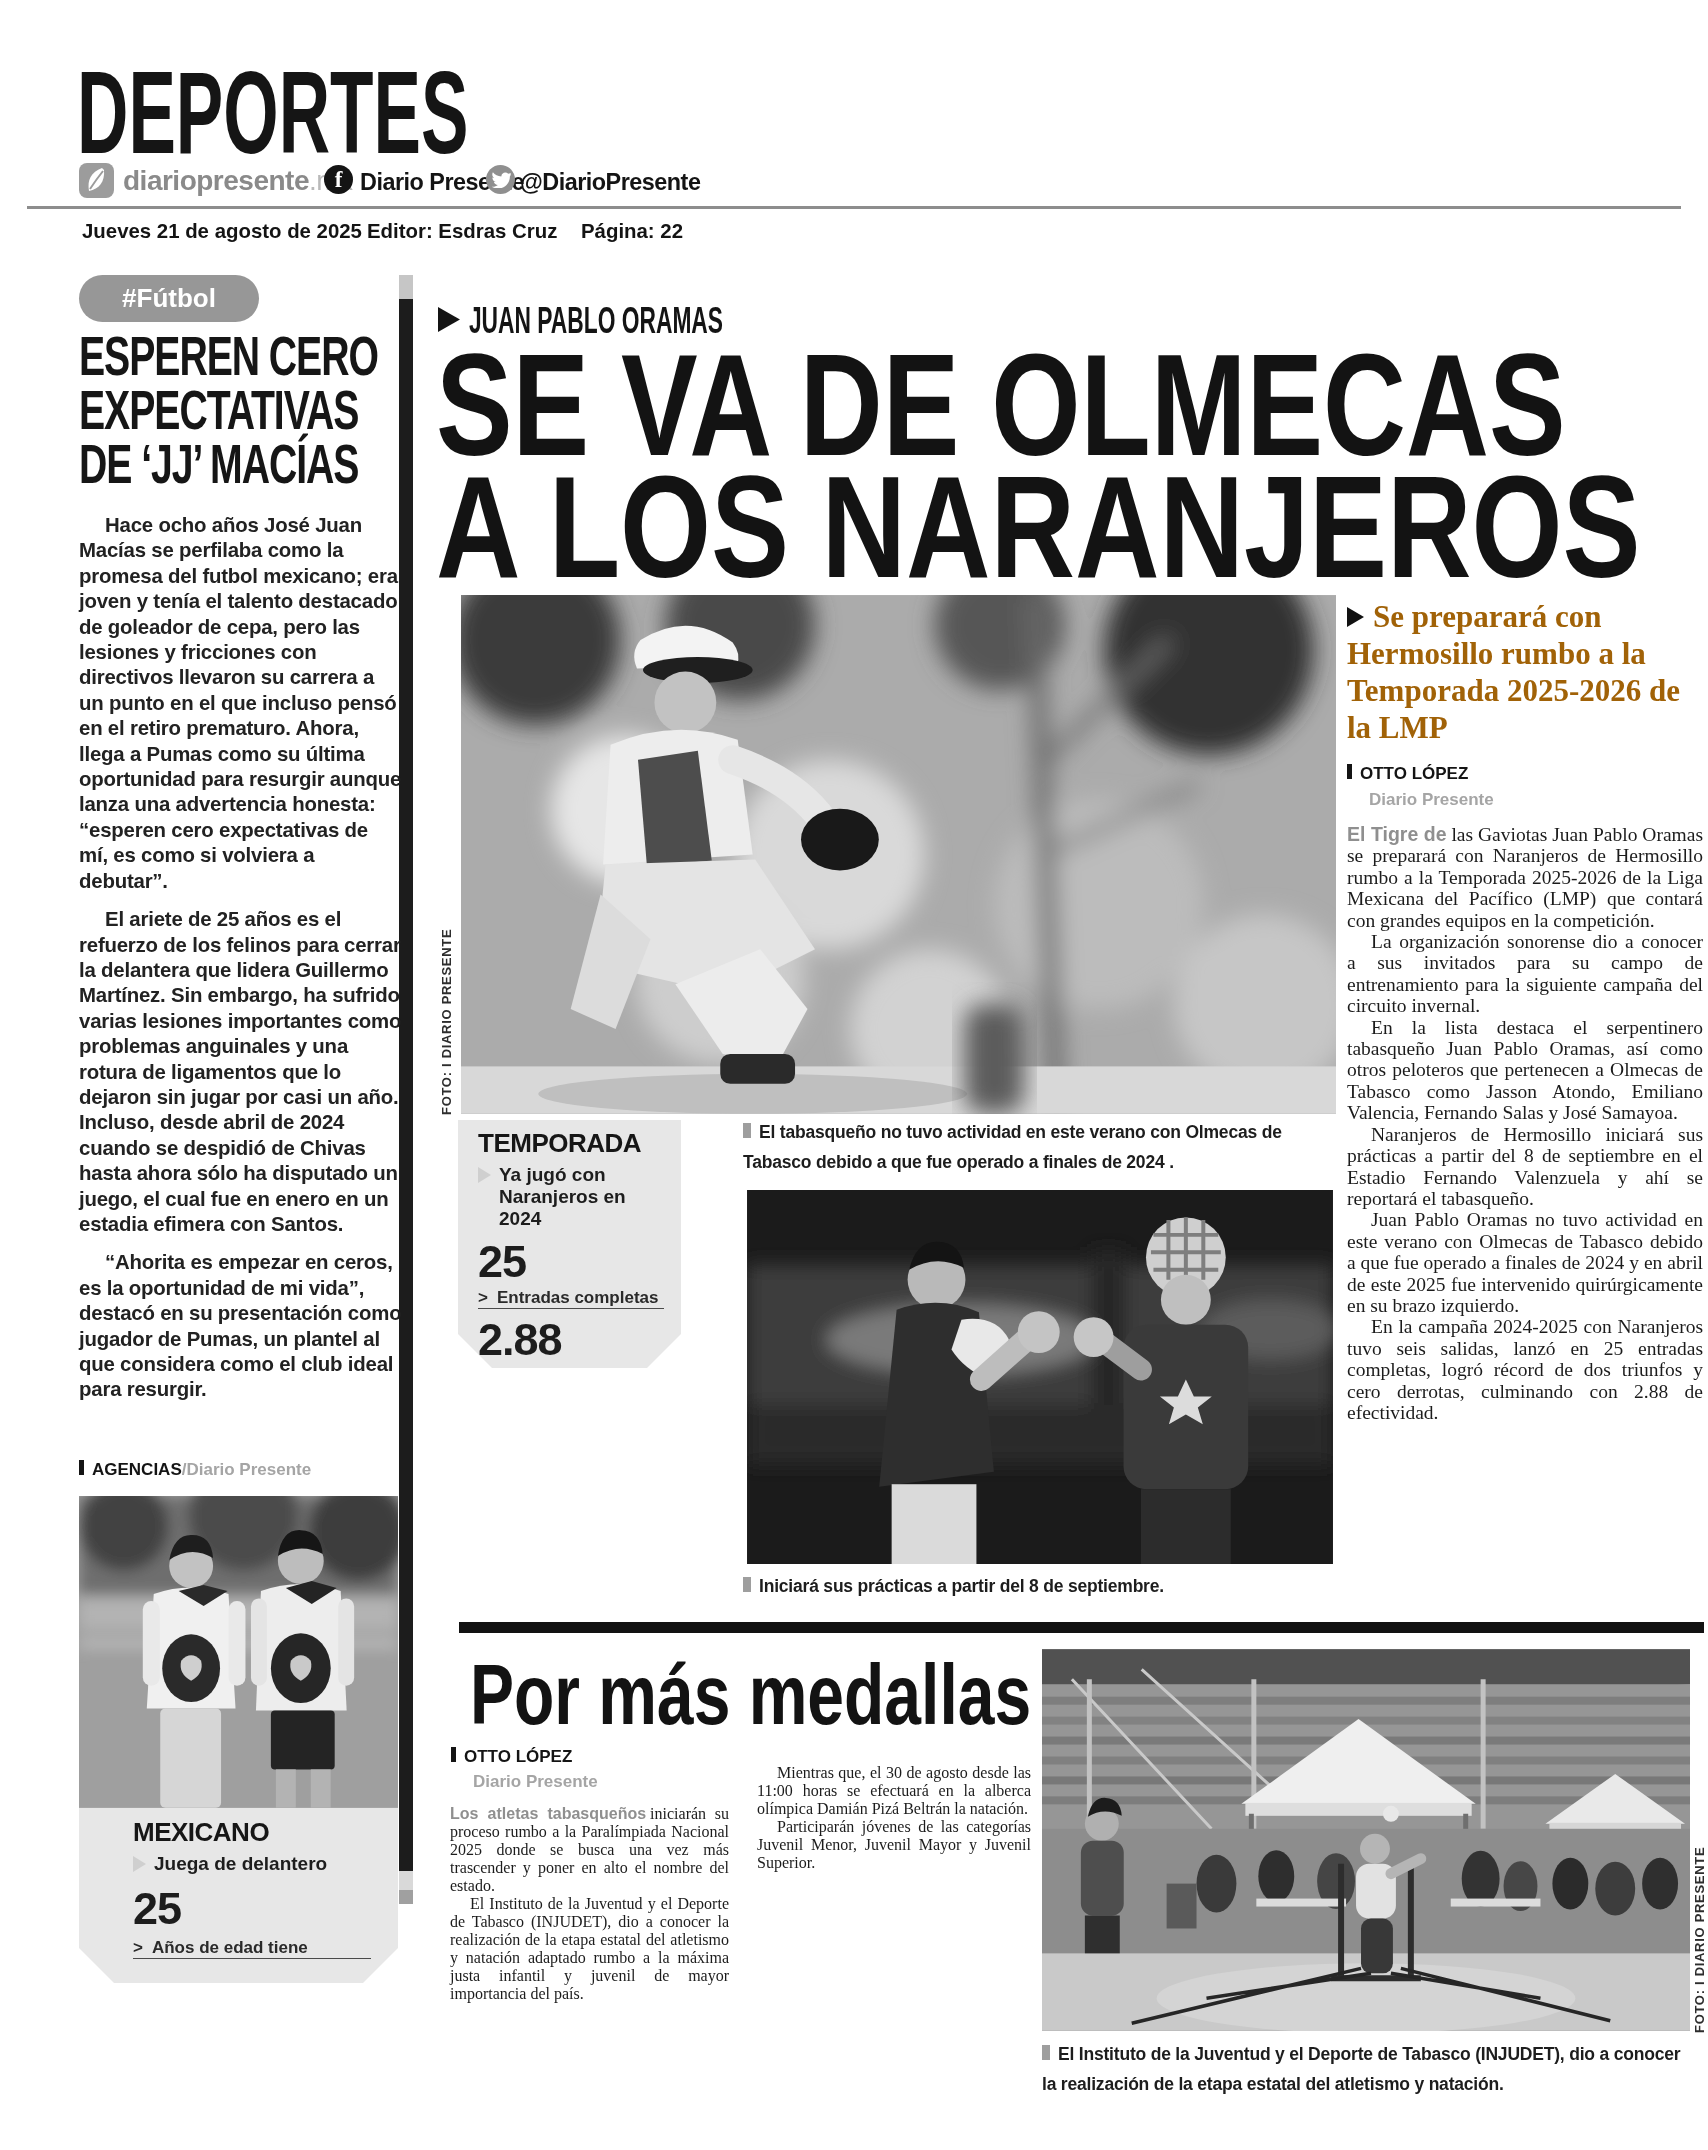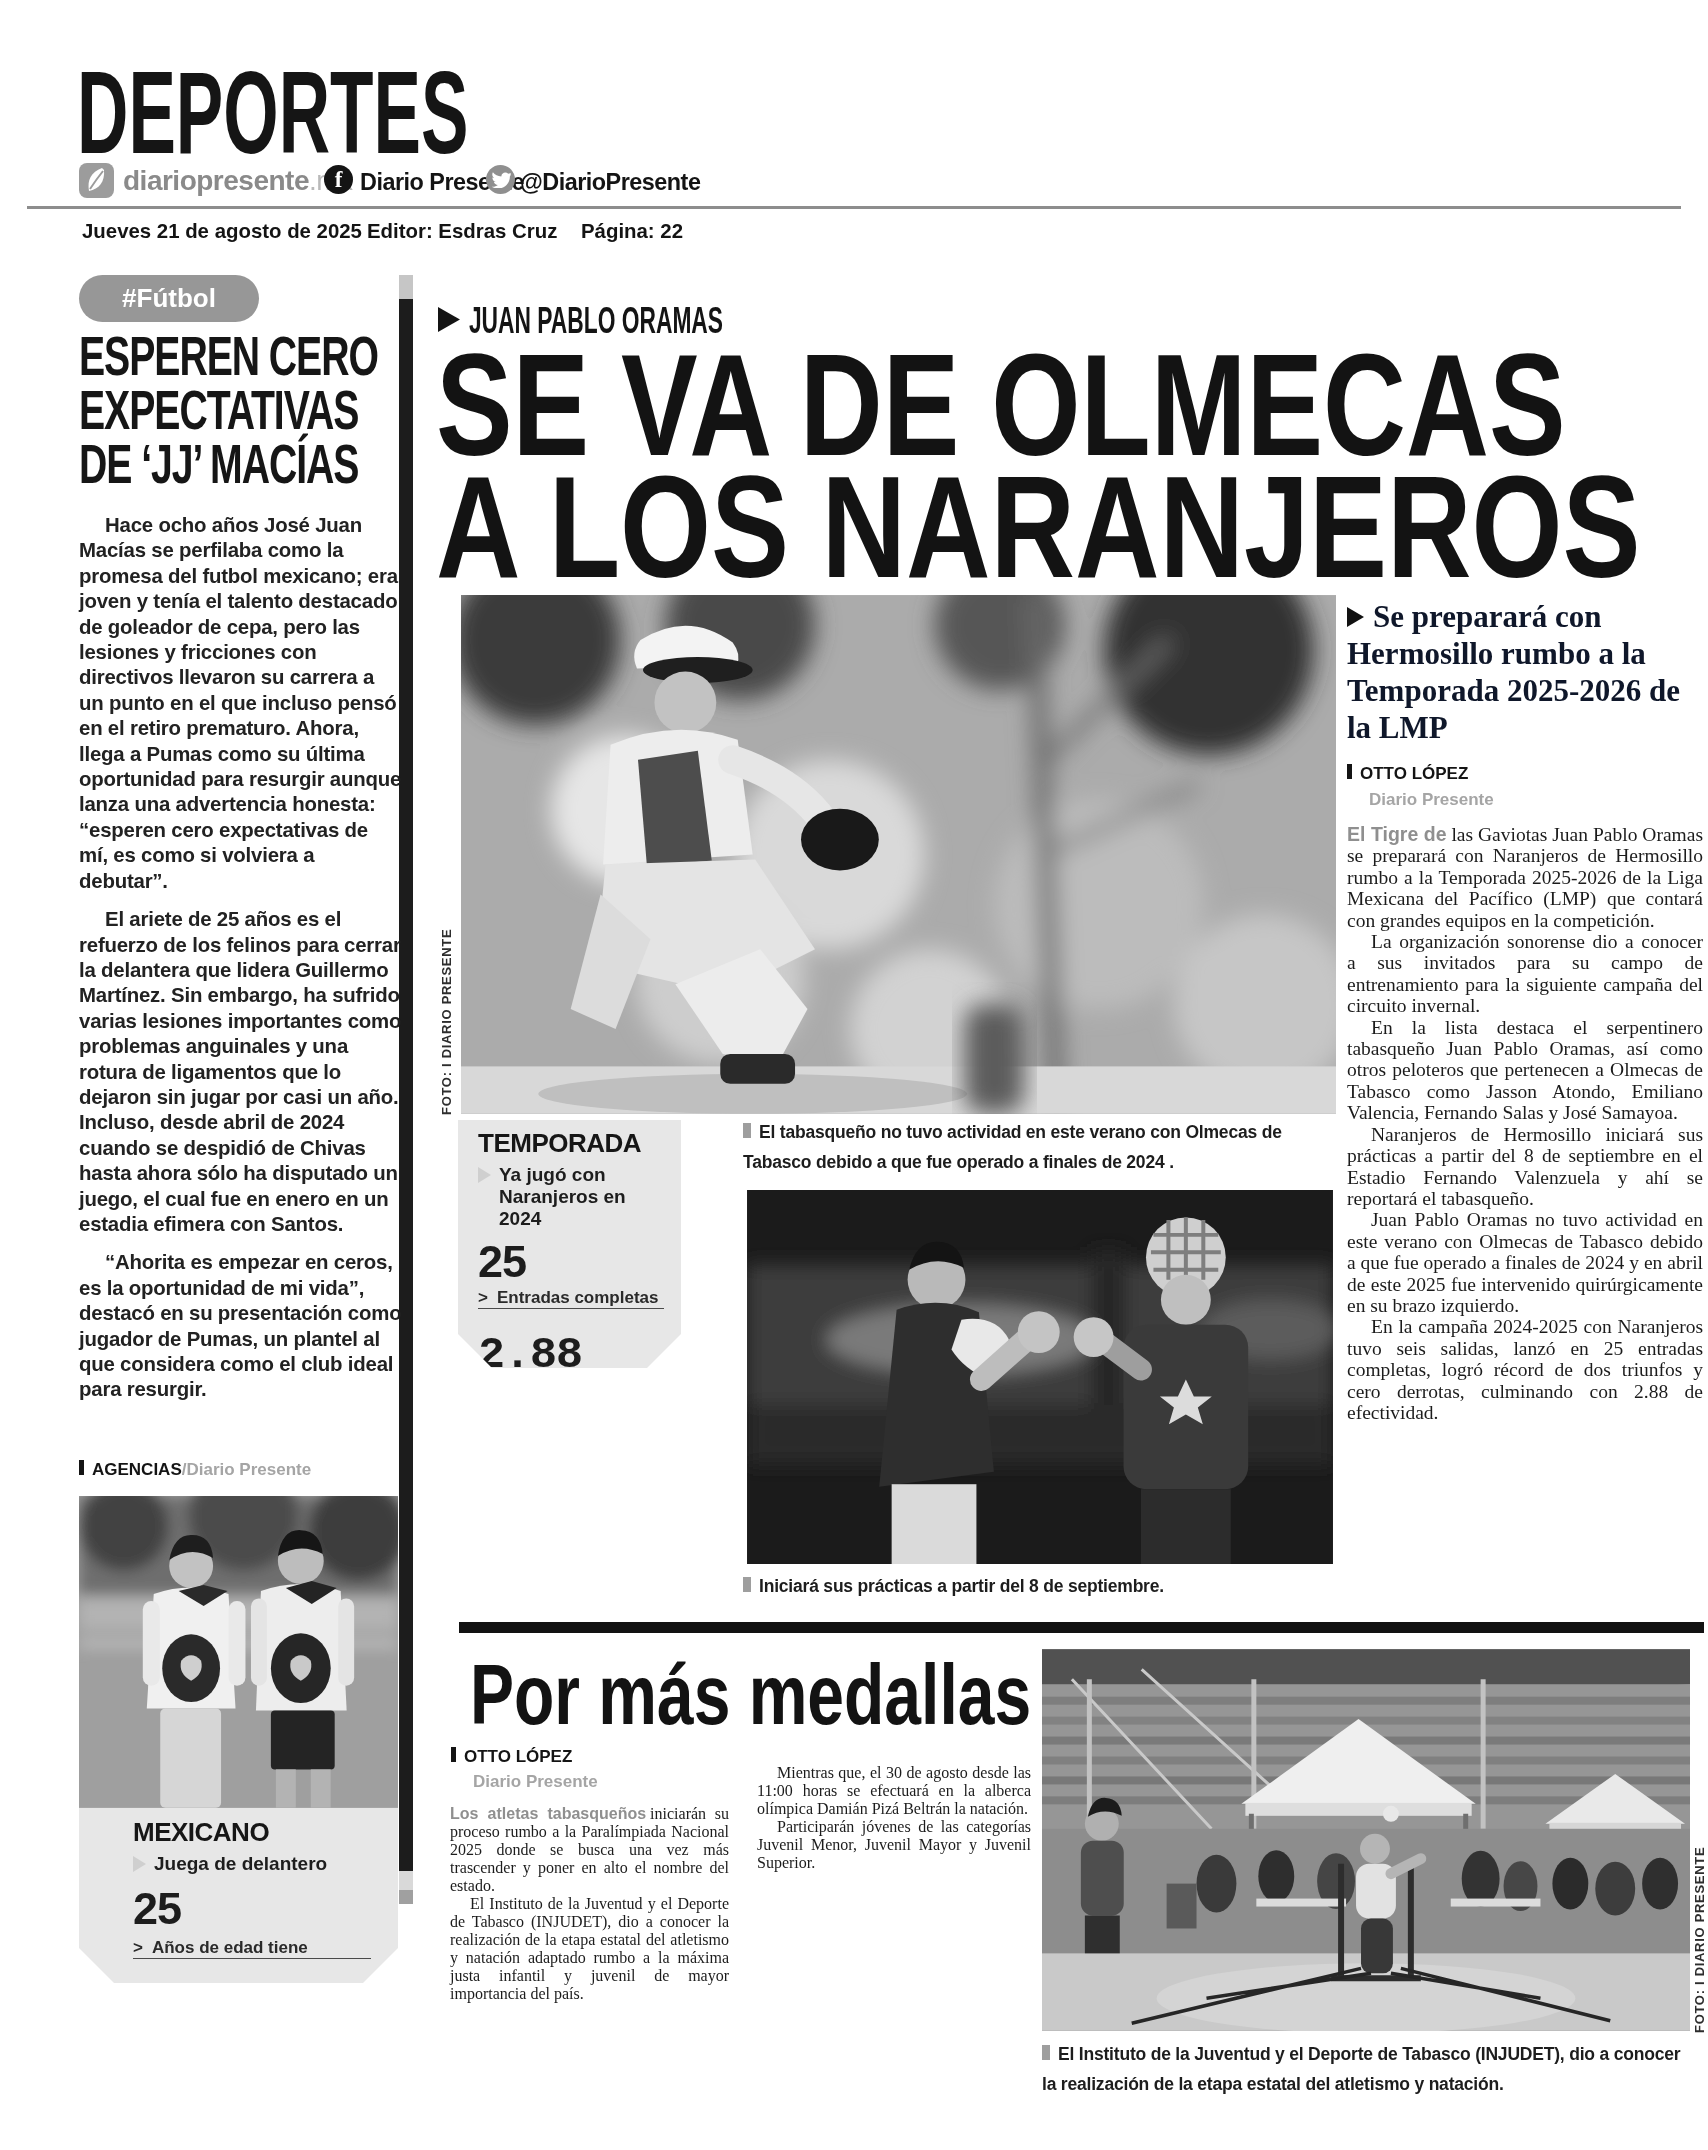--- a/index.html
+++ b/index.html
@@ -42,21 +42,21 @@
   .sbx-nick{font-size:17px;font-weight:bold;color:#1a1a1a;padding-bottom:6px;border-bottom:1.5px solid #4a4a4a;}
   .sbx-pos{font-size:22px;font-weight:bold;letter-spacing:0.2px;color:#1a1a1a;padding-bottom:7px;border-bottom:1.5px solid #4a4a4a;}
   .tri-light{width:0;height:0;border-left:13px solid #cfcfcf;border-top:8px solid transparent;
              border-bottom:8px solid transparent;margin-top:2.5px;flex:0 0 auto;}
 
   
   .vbar{left:399px;width:14px;background:#1c1c1c;}
 
   
   .deck{left:1347px;top:598px;width:355px;font-family:"Liberation Serif",serif;
-        font-size:31px;line-height:37px;font-weight:bold;color:#0f172a;}
+        font-size:31px;line-height:37px;font-weight:bold;color:#a16207;}
   .tri-black{display:inline-block;width:0;height:0;border-left:17px solid #111;
              border-top:10.5px solid transparent;border-bottom:10.5px solid transparent;margin-right:9px;}
   .main-body{left:1347px;top:824px;width:356px;font-family:"Liberation Serif",serif;
              font-size:19.5px;line-height:21.4px;color:#1c1c1c;text-align:justify;}
   .main-body p{margin:0;text-indent:24px;}
   .main-body p.first{text-indent:0;}
   .lead-in{font-family:"Liberation Sans",sans-serif;font-weight:bold;color:#8f8f8f;margin-right:0.25em;}
   .caption{font-size:17.5px;line-height:30px;font-weight:bold;letter-spacing:-0.2px;color:#1d1d1d;}
   .caption .cbar{display:inline-block;width:8px;height:15px;background:#9e9e9e;margin-right:8px;}
   .vtext{writing-mode:vertical-rl;transform:rotate(180deg);font-size:13px;font-weight:bold;
@@ -258,21 +258,21 @@
     <div style="padding:8px 0 0 20px;">
       <div class="sbx-title">TEMPORADA</div>
       <div class="sbx-sub" style="width:180px;">
         <span class="tri-light"></span>
         <span>Ya jugó con Naranjeros en 2024</span>
       </div>
       <div class="sbx-val" style="margin-top:9px;">25</div>
       <div class="sbx-label" style="width:186px;margin-top:4px;">
         <span class="gt">&gt;</span><span>Entradas completas</span>
       </div>
-      <div class="sbx-val" style="margin-top:24px;font-family:Liberation Mono, monospace;">2.88</div>
+      <div class="sbx-val" style="margin-top:8px;">2.88</div>
       <div class="sbx-label" style="width:186px;margin-top:4px;">
         <span class="gt">&gt;</span><span>De efectividad</span>
       </div>
       <div class="sbx-nick" style="width:186px;margin-top:9px;">EL TIGRE DE LAS GAVIOTAS</div>
       <div class="sbx-pos" style="width:186px;margin-top:6px;">
         <span class="gt">&gt;</span><span>PITCHER</span>
       </div>
     </div>
   </div>
 

